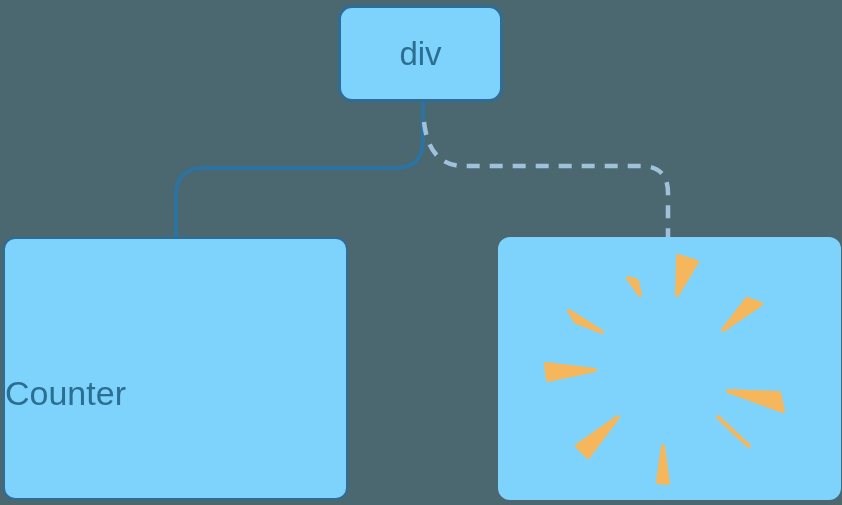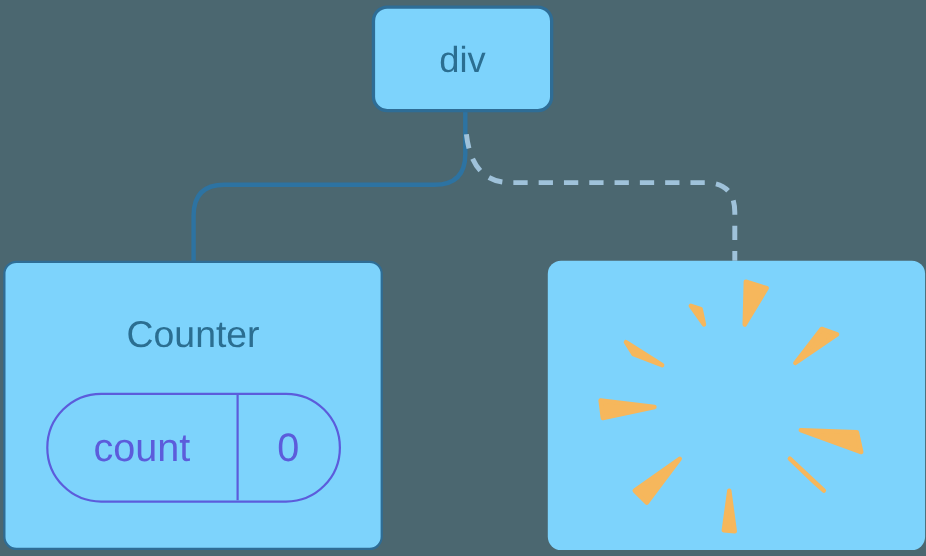--- a/index.html
+++ b/index.html
@@ -39,21 +39,21 @@
     color: #2B6E91;
     font-size: 33px;
     font-weight: 500;
   }
   .counter-node {
     left: 3px; top: 237px;
     width: 345px; height: 263px;
     border: 2.5px solid #2E6D96;
     border-radius: 12px;
     display: flex;
-    flex-direction: column;
+    flex-direction: row;
     align-items: center;
     padding-top: 48px;
   }
   .counter-title {
     color: #2B6E91;
     font-size: 34px;
     line-height: 34px;
     font-weight: 500;
     text-align: center;
   }
@@ -103,24 +103,20 @@
     <path d="M423,101 L423,140 Q423,168 395,168 L204,168 Q176,168 176,196 L176,237" fill="none" stroke="#2D73A2" stroke-width="4"></path>
     <path d="M424,122 Q429,166 464,166 L641,166 Q668,166 668,193 L668,237" fill="none" stroke="#9FC2DA" stroke-width="4.5" stroke-dasharray="13 10"></path>
   </svg>
 
   <div class="node root-node">
     <span>div</span>
   </div>
 
   <div class="node counter-node">
     <div class="counter-title">Counter</div>
-    <div class="state-pill">
-      <div class="state-key">count</div>
-      <div class="state-value">0</div>
-    </div>
   </div>
 
   <div class="node destroyed-node">
     <svg class="poof-svg" viewBox="0 0 343 263" xmlns="http://www.w3.org/2000/svg" aria-hidden="true">
       <g fill="#F6B75C" stroke="#F6B75C" stroke-width="4" stroke-linejoin="round">
         <polygon points="179,58 180,19 199,25"></polygon>
         <polygon points="142,58 130,41 139,44"></polygon>
         <polygon points="104,95 71,74 78,85"></polygon>
         <polygon points="97,133 48,127 50,143"></polygon>
         <polygon points="225,93 249,62 263,67"></polygon>

